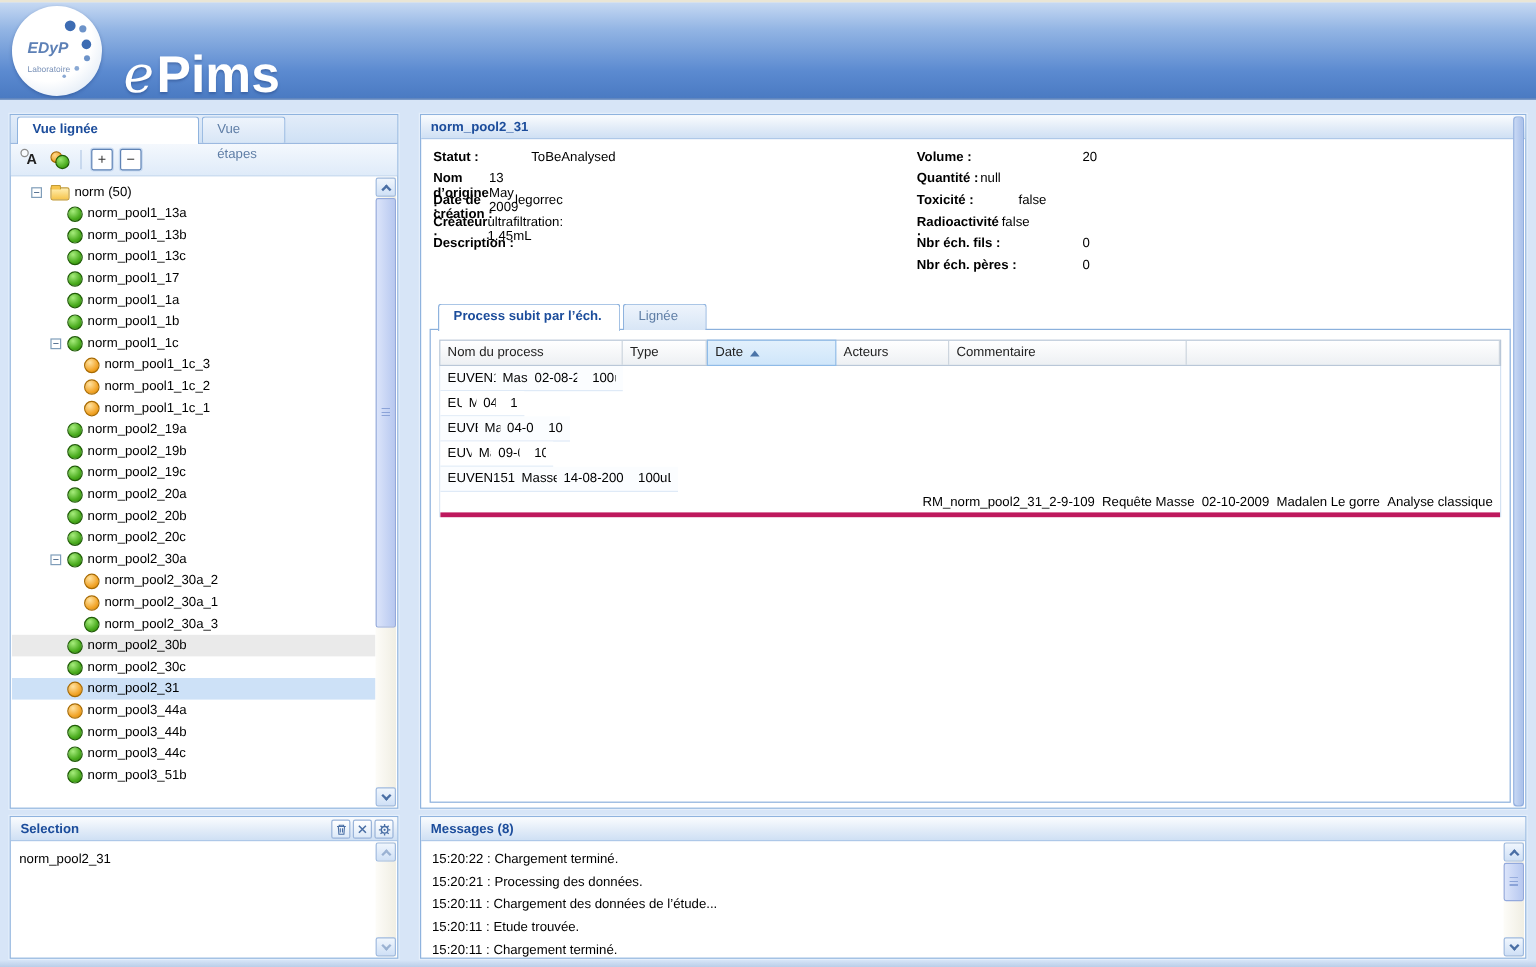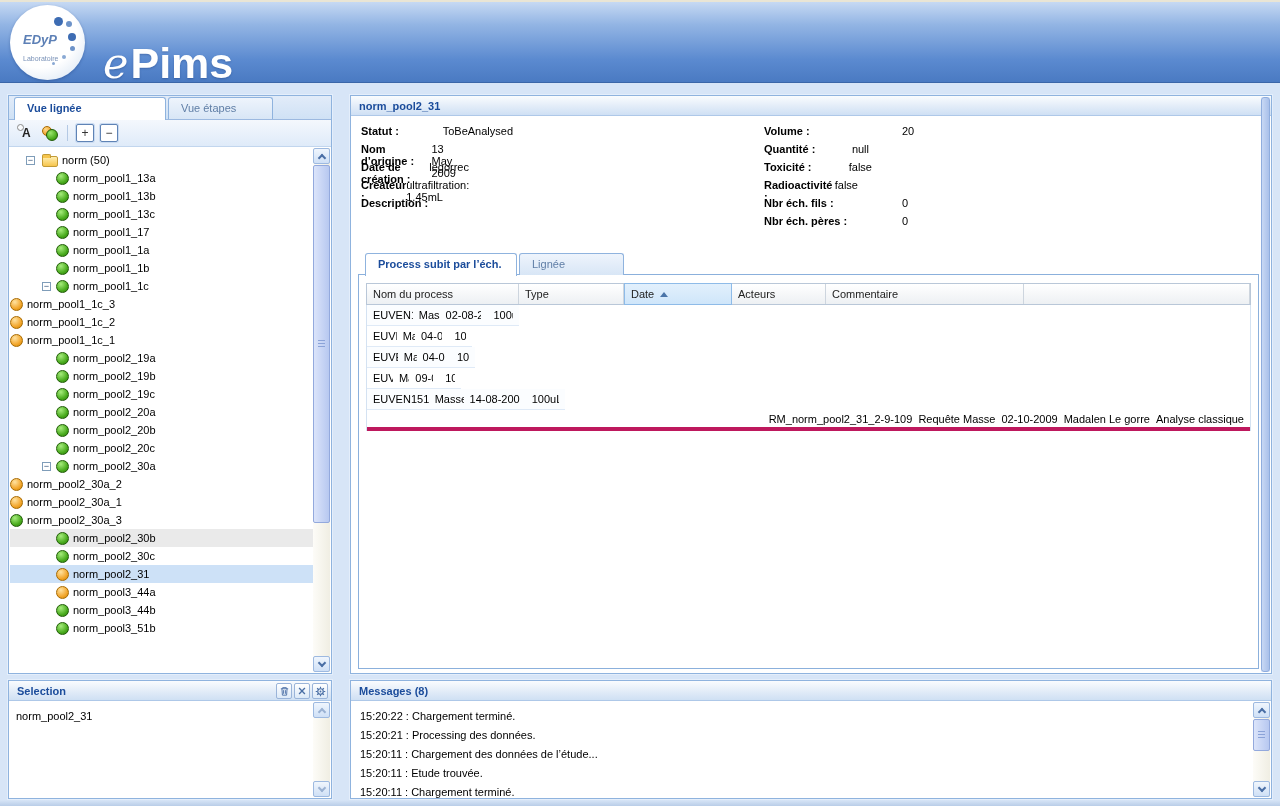--- a/index.html
+++ b/index.html
@@ -48,21 +48,21 @@
   .tb-colors .c2 { position:absolute; left:5px; top:5px; width:12px; height:12px; border-radius:50%;
     background:radial-gradient(circle at 35% 30%,#9ae66e,#49ab1d 65%,#2f7d0d); border:1px solid #1f5c06; }
   .tb-btn { width:18px; height:18px; border:1px solid #5f83b5; border-radius:2px; background:#ffffff;
     box-shadow:0 0 0 1px #c8daf1; display:flex; align-items:center; justify-content:center;
     font-size:12px; color:#333; line-height:1; }
 
   .tree-scroll { position:absolute; left:1px; top:52px; right:18px; bottom:1px; overflow:hidden; background:#fff; padding-top:3px; }
   .tree-row { height:18px; display:flex; align-items:center; position:relative; white-space:nowrap; }
   .tree-row.d0 { padding-left:32px; }
   .tree-row.d1 { padding-left:46px; }
-  .tree-row.d2 { }
+  .tree-row.d2 { padding-left:60px; }
   .tree-row.hover { background:#eaeaea; }
   .tree-row.selected { background:#cde1f7; }
   .expander { display:none; position:absolute; width:9px; height:9px; border:1px solid #7f9db9; background:#fff;
     color:#2b4e76; font-size:9px; line-height:7px; text-align:center; }
   .tree-row.expandable .expander { display:block; }
   .tree-row.d0 .expander { left:16px; }
   .tree-row.d1 .expander { left:32px; }
   .node-icon { flex:0 0 auto; margin-right:3px; }
   .st-green .node-icon { width:13px; height:13px; border-radius:50%; border:1px solid #1f5c06;
     background:radial-gradient(circle at 35% 28%,#a6ec7c,#49ab1d 62%,#2f7d0d); }
@@ -110,21 +110,21 @@
   .proc-head { display:flex; height:22px; border:1px solid #b9c7d8; background:linear-gradient(180deg,#ffffff,#edf0f3); }
   .hcell { border-right:1px solid #cdd5de; display:flex; align-items:center; padding-left:6px; color:#222; position:relative; }
   .hcell.sorted { background:linear-gradient(180deg,#e2f0fc,#cfe6fa); border:1px solid #8ebbe8; margin:-1px 0; height:22px; }
   .sort-arrow { display:none; width:0; height:0; border-left:4px solid transparent; border-right:4px solid transparent;
     border-bottom:5px solid #4a74a8; margin-left:6px; }
   .hcell.sorted .sort-arrow { display:inline-block; }
   .proc-row { display:flex; height:21px; border-bottom:1px solid #dfeaf7; align-items:center; background:#fff; }
   .proc-row:nth-child(odd) { background:#fbfdff; }
   .proc-row:last-child { border-bottom:4px solid #be185d;justify-content:flex-end; }
   .cell { padding-left:6px; overflow:hidden; white-space:nowrap; }
-  .i0 { width:152px; } .i1 { width:105px; } .i2 { width:108px; } .i3 { width:94px; } .i4 { width:198px; } .i5 { flex:1; }
+  .i0 { width:152px; } .i1 { width:70px; } .i2 { width:108px; } .i3 { width:94px; } .i4 { width:198px; } .i5 { flex:1; }
   .proc-rows { border-left:1px solid #d4e2f2; border-right:1px solid #d4e2f2; }
 
   .main-vscroll { position:absolute; right:1px; top:1px; bottom:1px; width:9px; background:#e6eefb; }
   .main-vscroll .full-thumb { position:absolute; left:0; top:0; width:9px; height:100%;
     background:linear-gradient(90deg,#c8d8f4,#a9c0ea); border:1px solid #8fadde; border-radius:3px; }
 
   
   #messages-panel { left:350px; top:678px; width:922px; height:119px; }
   .msg-body { position:absolute; left:1px; top:21px; right:18px; bottom:1px; background:#fff; padding:5px 8px; }
   .msg-line { height:19px; line-height:19px; white-space:nowrap; }
@@ -319,20 +319,25 @@
         <span class="node-icon"></span>
         <span class="tree-label">norm_pool3_44a</span>
       </div>
 
       <div class="tree-row st-green d1 i25">
 
         <span class="node-icon"></span>
         <span class="tree-label">norm_pool3_44b</span>
       </div>
 
+      <div class="tree-row st-green d1 i26">
+
+        <span class="node-icon"></span>
+        <span class="tree-label">norm_pool3_44c</span>
+      </div>
 
 
       <div class="tree-row st-green d1 i28">
 
         <span class="node-icon"></span>
         <span class="tree-label">norm_pool3_51b</span>
       </div>
     </div>
   <div class="vscroll" style="right:1px; top:52px; bottom:1px;">
     <div class="sb-btn sb-up">

